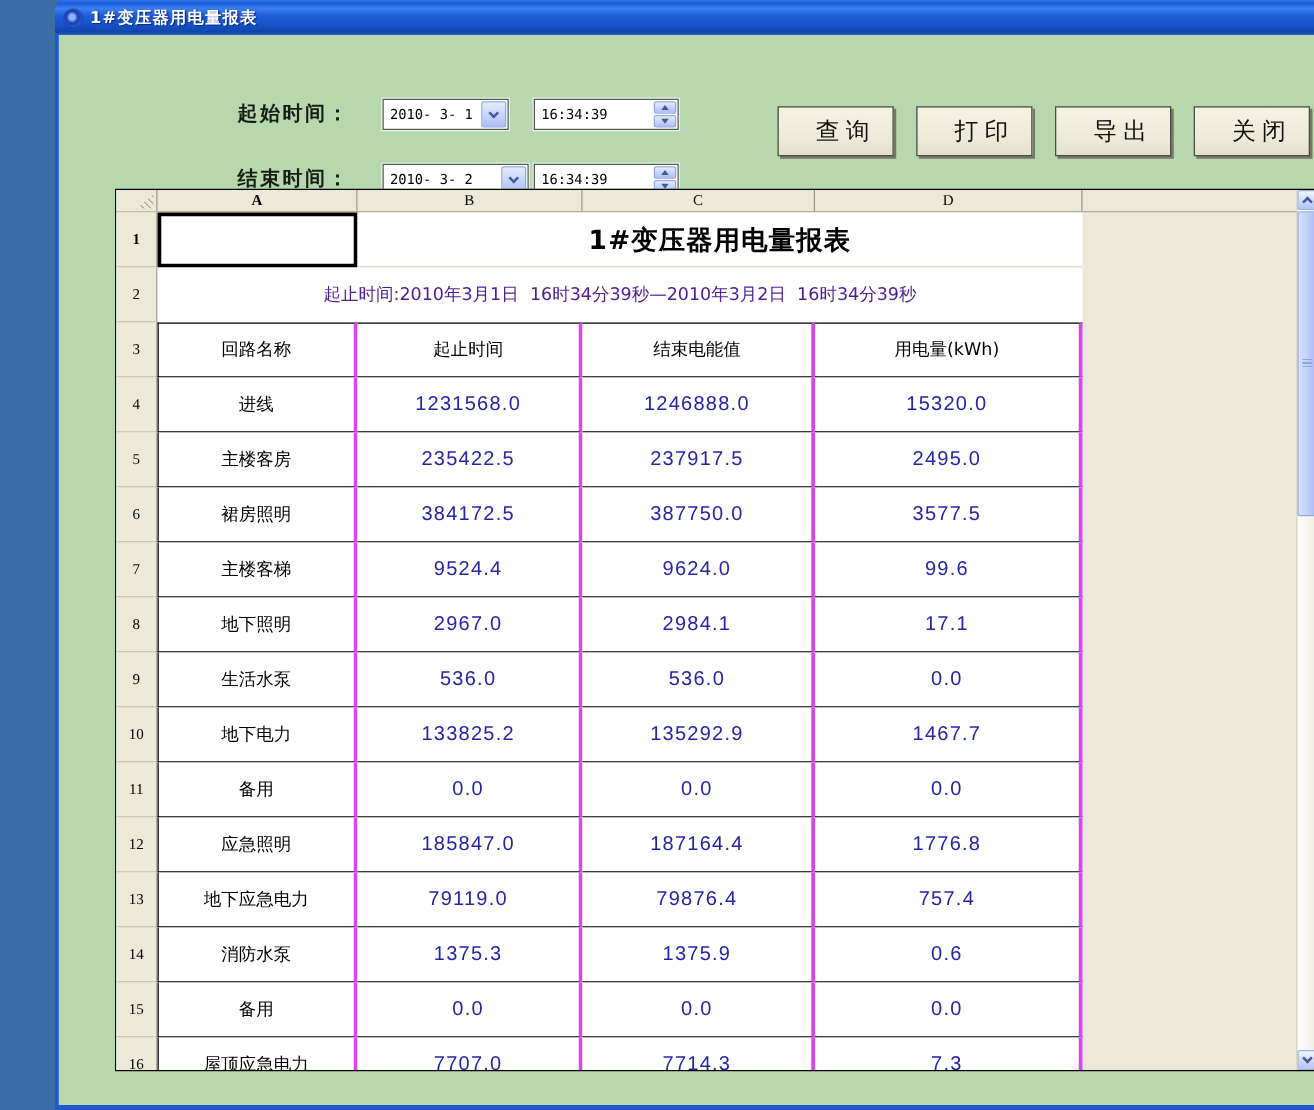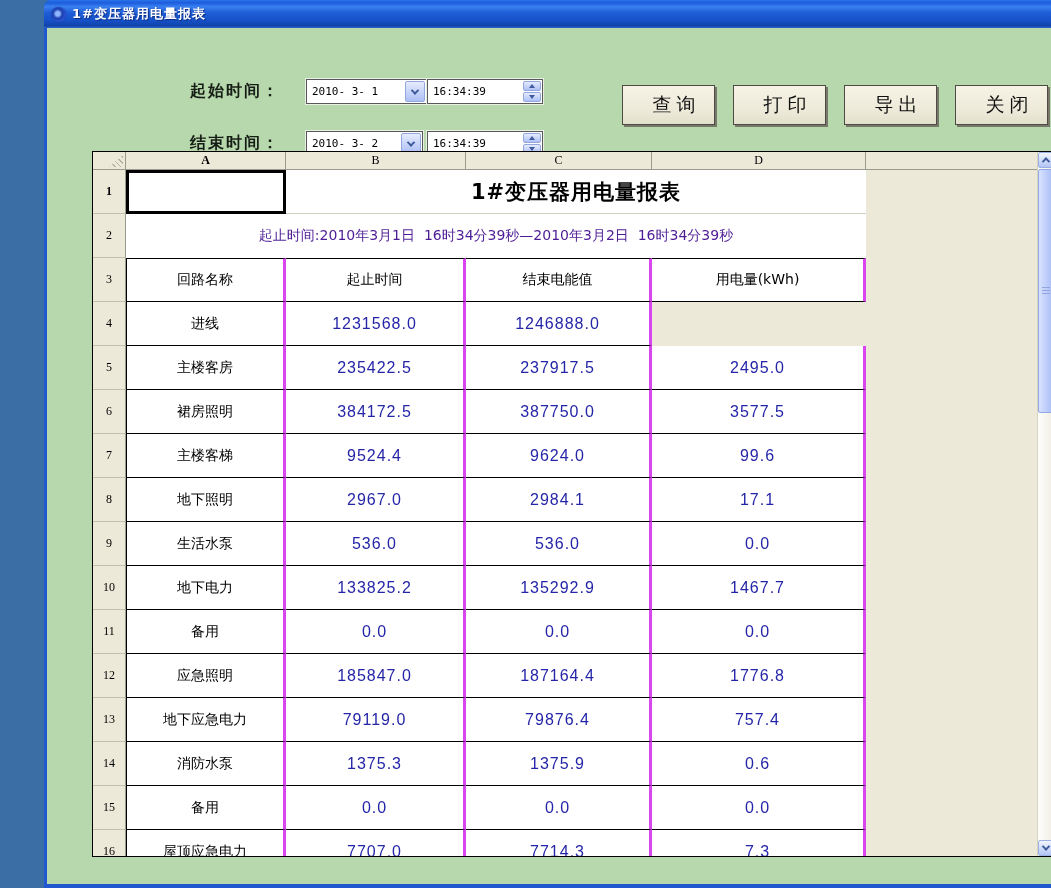--- a/index.html
+++ b/index.html
@@ -32,21 +32,21 @@
              background:#b6d8ac; overflow:hidden; }
 
   .ctl-label { position:absolute; font-size:16px; font-weight:bold; color:#161d14; letter-spacing:2px; }
   #lbl-start { left:143px; top:53px; }
   #lbl-end   { left:143px; top:105px; }
 
   .field { position:absolute; height:25px; background:#ffffff; border:1px solid #58585a;
            box-shadow:0 0 0 1px #e8f0e4; display:flex; align-items:center; }
   .field .ftext { flex:1; font-family:"DejaVu Sans Mono","Liberation Mono",monospace;
                   font-size:11px; color:#000; padding-left:5px; white-space:pre; }
-  #combo-start { left:259px; top:51px; width:121px; }
+  #combo-start { left:259px; top:51px; width:101px; }
   #time-start  { left:380px; top:51px; width:116px; }
   #combo-end   { left:259px; top:103px; width:117px; }
   #time-end    { left:380px; top:103px; width:116px; }
 
   .combo-btn { width:20px; height:21px; margin-right:1px; border:1px solid #94a8e0; border-radius:2px;
                background:linear-gradient(180deg,#e6ecfd 0%,#c6d3fa 55%,#aebff5 100%);
                display:flex; align-items:center; justify-content:center; cursor:pointer; }
   .chev { width:6px; height:6px; border-right:2px solid #3f5a9d; border-bottom:2px solid #3f5a9d; }
   .chev-down { transform:rotate(45deg) translate(-1px,-1px); }
   .chev-up   { transform:rotate(-135deg) translate(-1px,-1px); }
@@ -216,20 +216,21 @@
         <div class="bcell htext col-c">结束电能值</div>
         <div class="bcell htext col-d">用电量(kWh)</div>
       </div>
 
       <div id="data-rows">
           <div class="brow">
     <div class="rowh">4</div>
     <div class="bcell col-a first">进线</div>
     <div class="bcell col-b val">1231568.0</div>
     <div class="bcell col-c val">1246888.0</div>
+    <div class="bcell col-d val">15320.0</div>
   </div>
           <div class="brow">
     <div class="rowh">5</div>
     <div class="bcell col-a first">主楼客房</div>
     <div class="bcell col-b val">235422.5</div>
     <div class="bcell col-c val">237917.5</div>
     <div class="bcell col-d val">2495.0</div>
   </div>
           <div class="brow">
     <div class="rowh">6</div>

